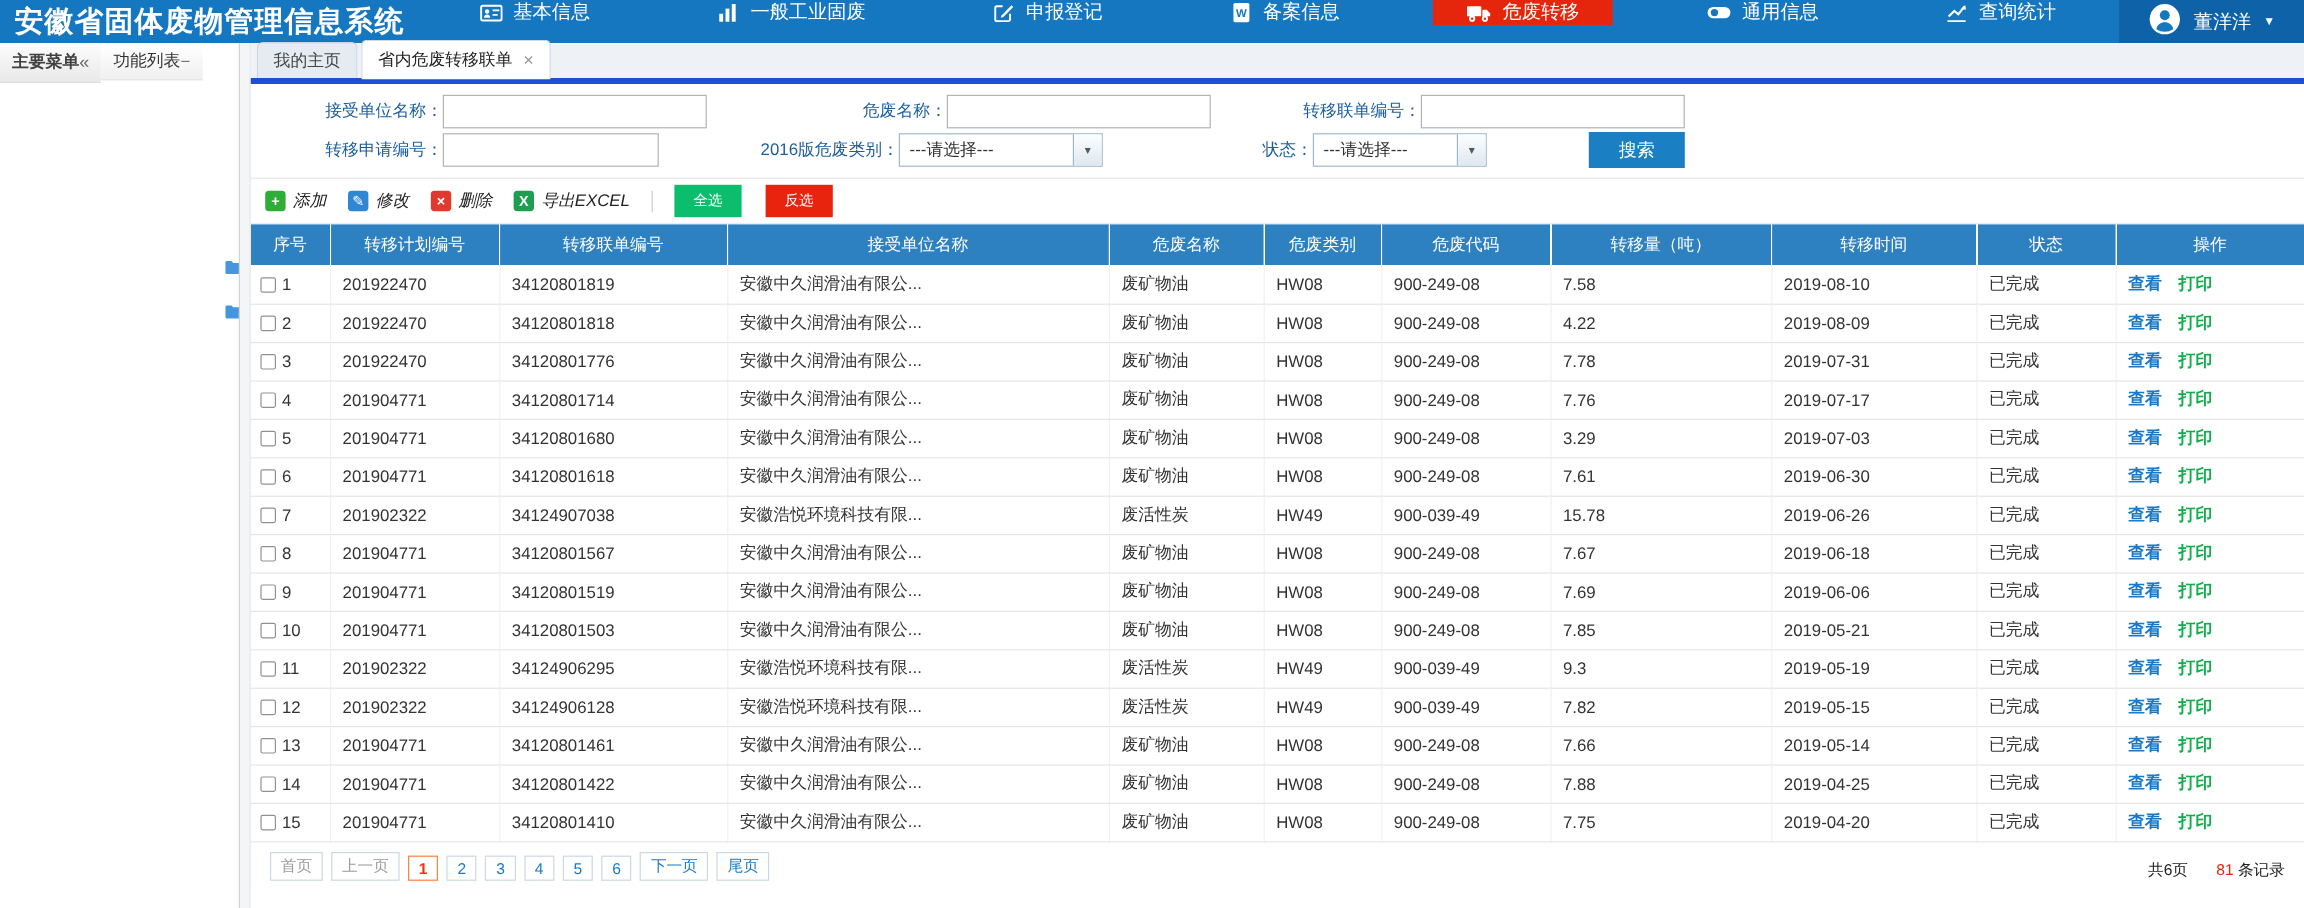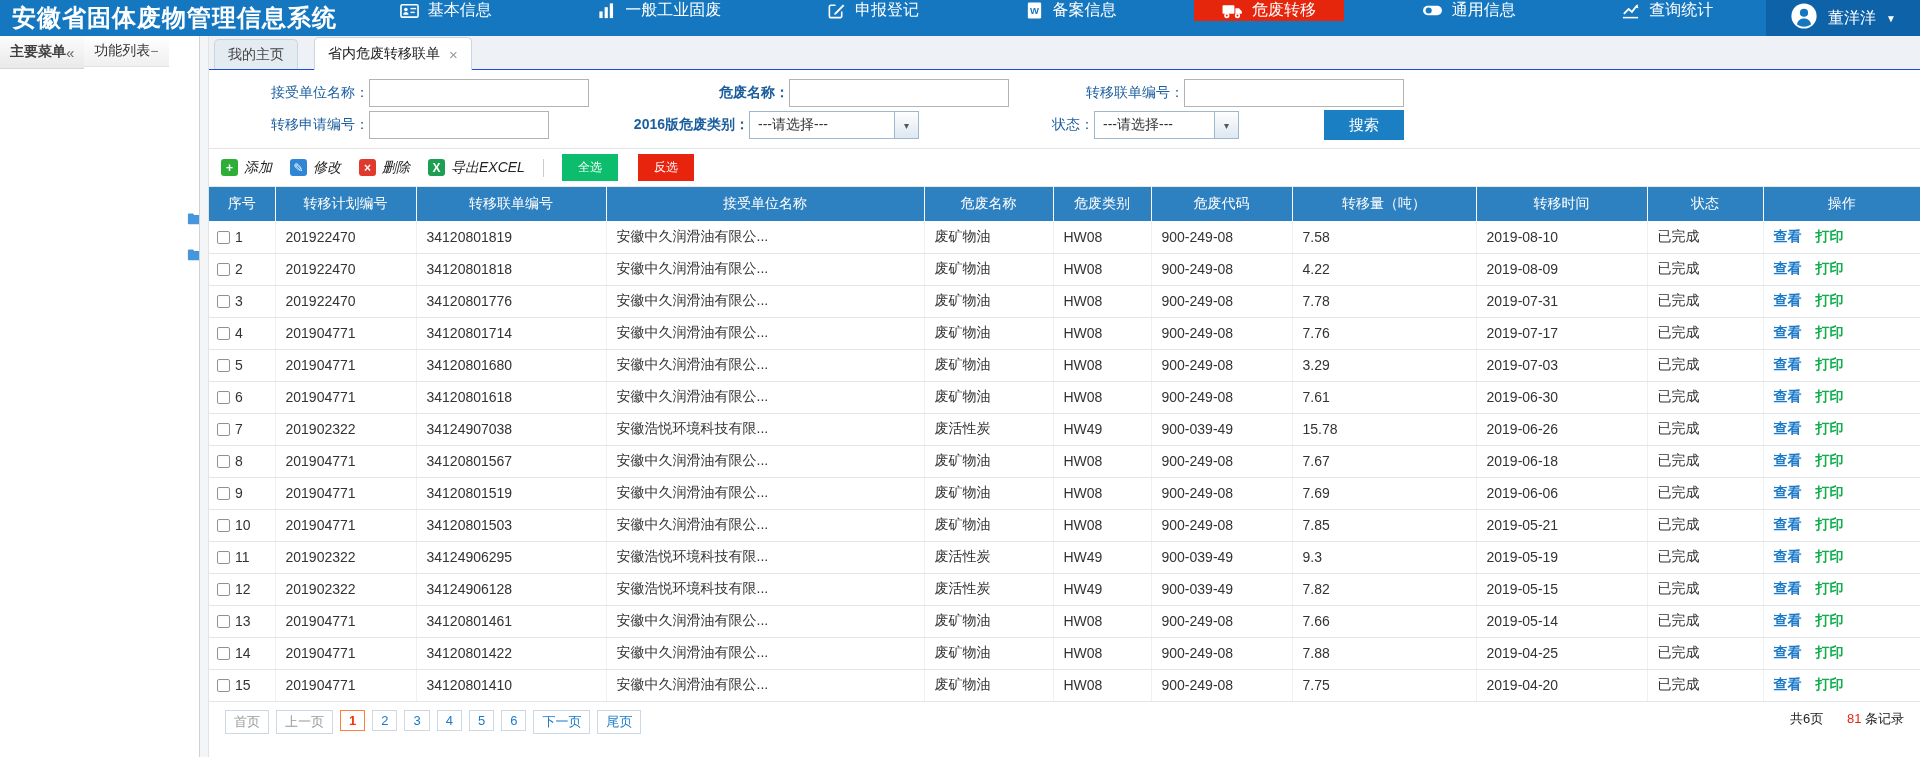--- a/index.html
+++ b/index.html
@@ -29,31 +29,31 @@
   .panel-hdr{height:31px;flex:none;background:linear-gradient(#ffffff,#f0f0f0);border-bottom:1px solid #e2e2e2;display:flex;align-items:center;justify-content:space-between;padding:0 10px;font-size:14px;color:#333;cursor:pointer;}
   .panel-hdr .min{color:#777;}
   .tree{padding:12px 0 0 0;font-size:10px;overflow:hidden;}
   .tree-root{padding:7px 8px 7px 36px;cursor:pointer;white-space:nowrap;}
   .tree-leaf{display:flex;align-items:center;gap:7px;padding:7px 2px 7px 48px;cursor:pointer;white-space:nowrap;overflow:hidden;text-align:right;}
   .tree-folder{display:flex;align-items:center;gap:7px;padding:8px 4px 8px 18px;cursor:pointer;margin-top:4px;white-space:nowrap;}
   .splitter{width:9px;flex:none;background:#f3f5f7;border-right:1px solid #e3e3e3;cursor:col-resize;}
   .content{flex:1;min-width:0;display:flex;flex-direction:column;background:#fff;}
 
   
-  .tabbar{height:34px;flex:none;background:#eef2f6;border-bottom:1px solid #1d4ed8;display:flex;align-items:flex-end;padding-left:2px;gap:13px;}
+  .tabbar{height:34px;flex:none;background:#eef2f6;border-bottom:5px solid #1d4ed8;display:flex;align-items:flex-end;padding-left:2px;}
   .tab{height:30px;margin:0 0 0 3px;padding:0 13px;display:flex;align-items:center;gap:9px;background:#e4ebf1;border:1px solid #c9d5e0;border-bottom:none;border-radius:5px 5px 0 0;font-size:14px;color:#444;cursor:pointer;white-space:nowrap;}
   .tab.active{background:#fff;height:33px;margin-bottom:-1px;color:#222;}
   .tab .close{color:#999;font-size:15px;line-height:1;cursor:pointer;}
 
   
   .search{flex:none;padding:7px 0;border-bottom:1px solid #e5e5e5;}
   .search-row{display:flex;align-items:center;height:32px;}
   .fgroup{display:flex;align-items:center;}
   .flabel{color:var(--label-blue);font-size:14px;text-align:right;white-space:nowrap;}
-  .w1{width:160px;} .w2{width:200px;font-weight:bold;} .w3{width:175px;}
+  .w1{width:160px;} .w2{width:200px;} .w3{width:175px;}
   .finput{width:220px;height:28px;border:1px solid #b3b3b3;padding:0 6px;font-size:14px;color:#333;background:#fff;font-family:inherit;}
   .finput2{width:180px;}
   .combo{height:28px;border:1px solid #9fb8ce;background:#fff;display:flex;align-items:center;cursor:pointer;}
   .combo .val{padding:0 8px;font-size:14px;color:#333;flex:1;white-space:nowrap;overflow:hidden;}
   .combo .arrow{width:24px;height:26px;border-left:1px solid #9fb8ce;background:linear-gradient(#fdfefe,#dde8f1);display:flex;align-items:center;justify-content:center;font-size:10px;color:#555;flex:none;}
   .combo.cat{width:170px;} .combo.status{width:145px;}
   .search-btn{margin-left:85px;width:80px;height:30px;background:var(--search-btn);color:#fff;border:none;font-size:15px;cursor:pointer;font-family:inherit;}
 
   
   .toolbar{flex:none;height:38px;display:flex;align-items:center;gap:18px;padding:0 12px;border-bottom:1px solid #e8e8e8;}
@@ -75,21 +75,21 @@
   thead th:last-child{border-right:none;}
   tbody td{height:32px;font-size:14px;color:#333;padding:0 10px;border-bottom:1px solid #e5e5e5;border-right:1px solid #f0f0f0;white-space:nowrap;overflow:hidden;text-overflow:ellipsis;}
   tbody td:last-child{border-right:none;}
   .td-seq{padding:0 4px 0 8px;}
   .cb{display:inline-block;width:13px;height:13px;border:1px solid #919191;border-radius:2px;background:#fff;vertical-align:-2px;margin-right:5px;cursor:pointer;}
   .lnk{cursor:pointer;font-weight:bold;text-decoration:none;}
   .lnk.view{color:var(--link-blue);}
   .lnk.print{color:var(--link-green);margin-left:14px;}
 
   
-  .pagination{flex:none;display:flex;align-items:flex-start;gap:7px;padding:8px 16px;font-size:13px;}
+  .pagination{flex:none;display:flex;align-items:flex-end;gap:7px;padding:8px 16px;font-size:13px;}
   .pg{border:1px solid #ccd8e3;background:#fff;color:var(--link-blue);padding:2px 8px;cursor:pointer;text-decoration:none;}
   .pg.disabled{color:#9b9b9b;cursor:default;}
   .pages{display:flex;gap:7px;}
   .pg.current{border-color:#ff8040;color:#f5310d;font-weight:bold;}
   .pg-summary{margin-left:auto;color:#222;}
   .pg-summary .cnt{color:var(--btn-red);margin-left:20px;}
   .filler{flex:1;background:#fff;}
 </style>
 </head>
 <body>

